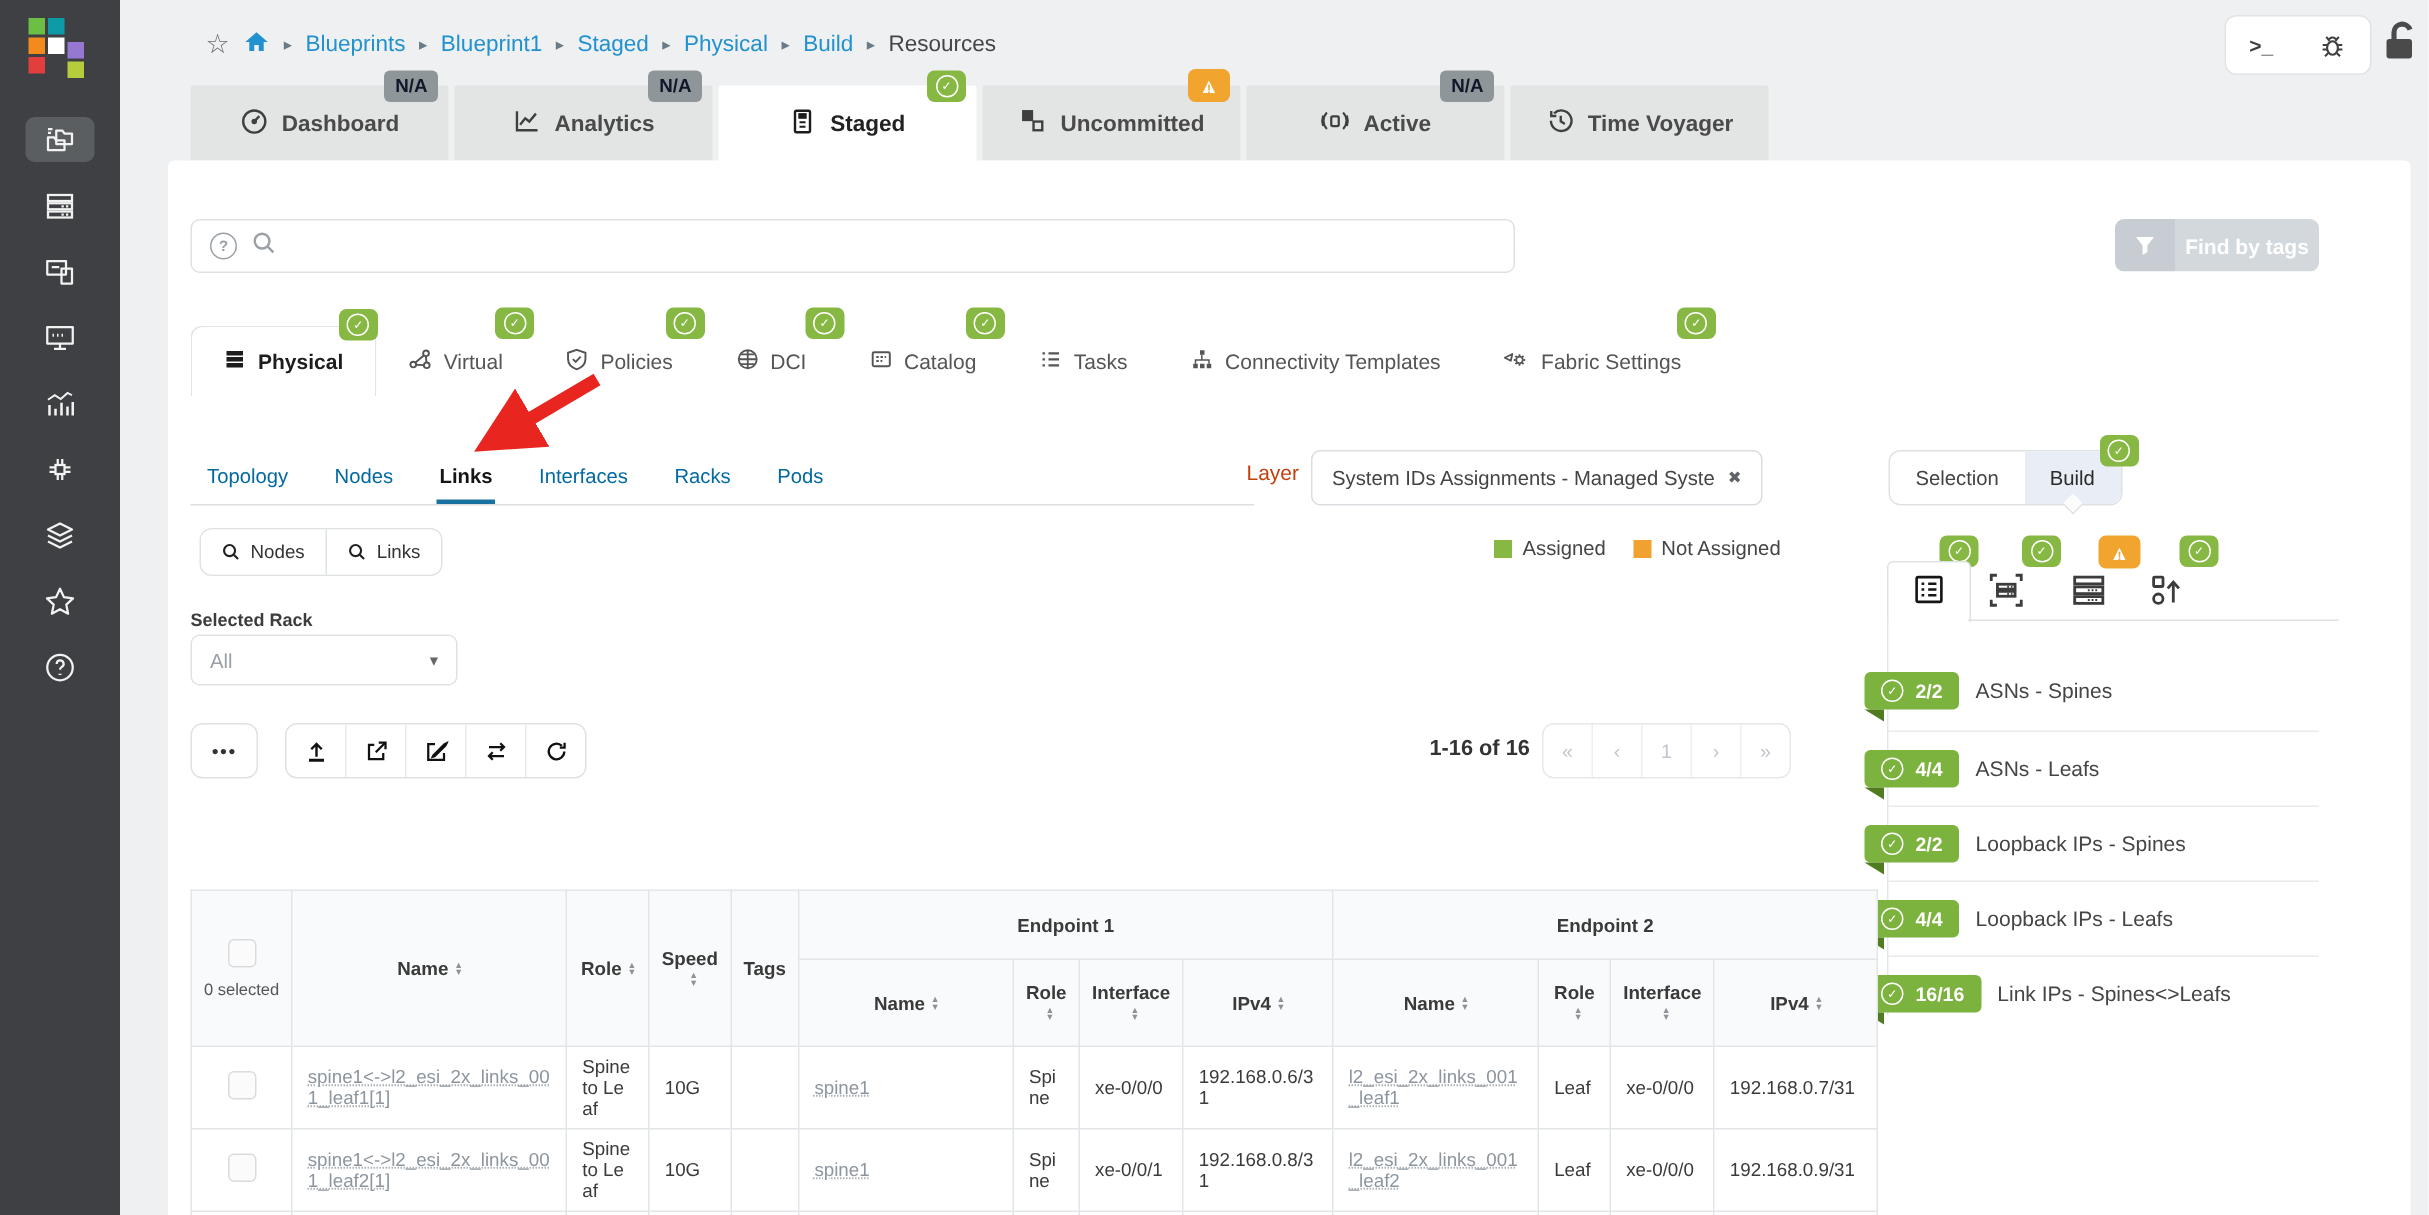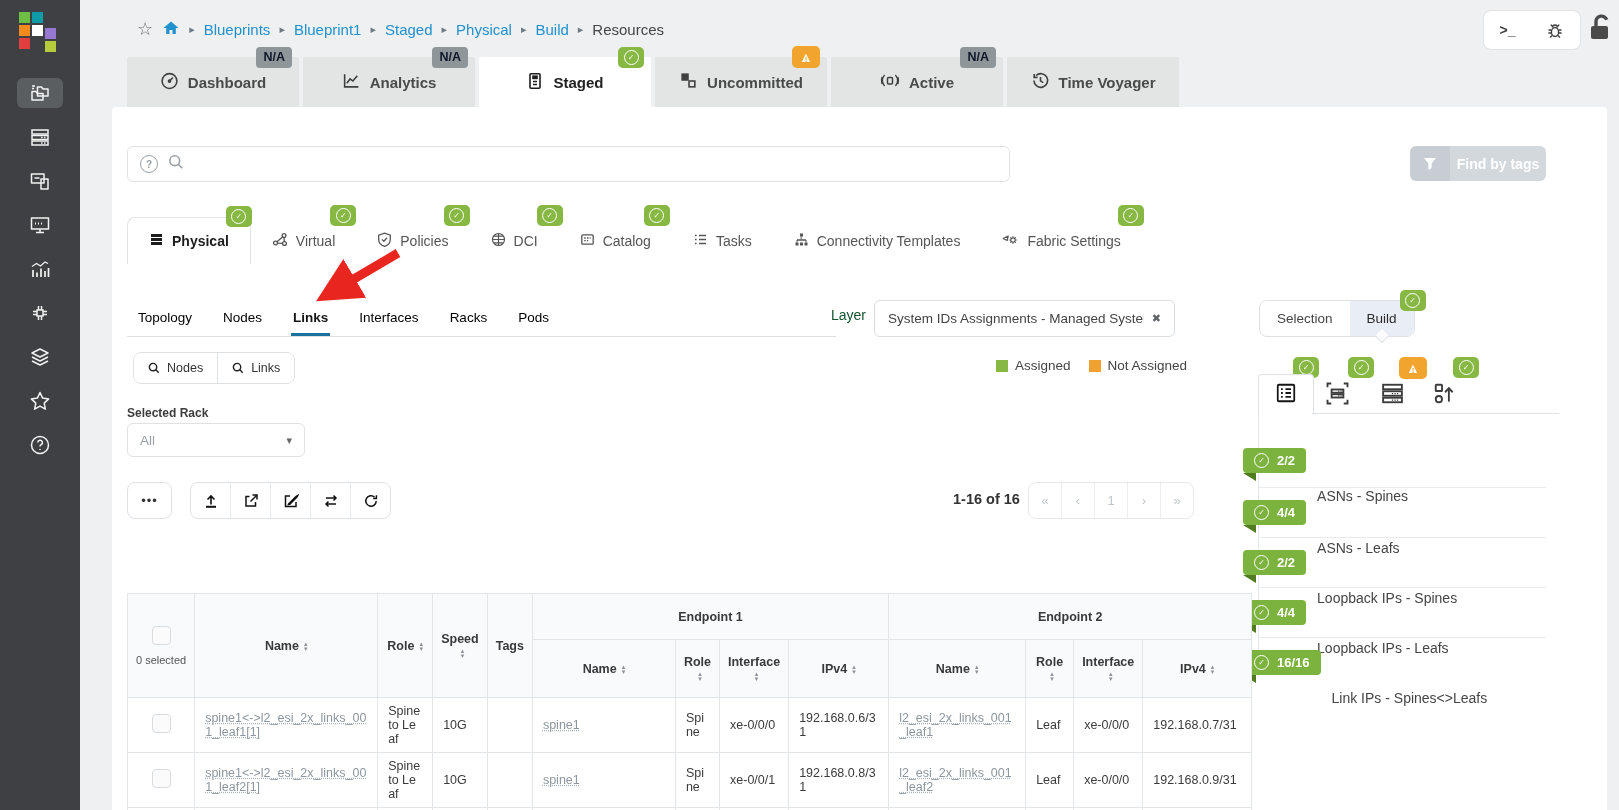--- a/index.html
+++ b/index.html
@@ -46,29 +46,29 @@
   .findtags{position:absolute;left:1298px;top:39px;width:136px;height:35px;display:flex;border-radius:6px;overflow:hidden;cursor:pointer;}
   .findtags .fico{width:40px;background:#c7cdd3;display:flex;align-items:center;justify-content:center;}
   .findtags .ftxt{flex:1;background:#d3d8dd;color:#fff;font-weight:700;font-size:14px;display:flex;align-items:center;justify-content:center;}
   
   .sec-tabs{position:absolute;left:15px;top:110px;height:47px;display:flex;align-items:stretch;}
   .sec-tab{position:relative;display:flex;align-items:center;gap:8px;padding:0 21px;font-size:14px;color:#555;cursor:pointer;}
   .sec-tab.active{border:1px solid #e1e3e5;border-bottom:none;border-radius:8px 8px 0 0;background:#fff;color:#1d1d1d;font-weight:700;}
   .sec-tab .badge-check{position:absolute;top:-12px;right:2px;}
   
   .sub-tabs{position:absolute;left:15px;top:193px;width:691px;display:flex;gap:27px;border-bottom:1px solid #dcdfe2;padding:0 9px;}
-  .sub-tab{font-size:13.5px;color:#000000;padding:10px 2px 11px 2px;cursor:pointer;}
+  .sub-tab{font-size:13.5px;color:#0369a1;padding:10px 2px 11px 2px;cursor:pointer;}
   .sub-tab.active{color:#151515;font-weight:700;border-bottom:3px solid #19719f;padding-bottom:8px;}
   .red-arrow{position:absolute;left:190px;top:138px;pointer-events:none;}
   
   .quick{position:absolute;left:21px;top:245px;display:flex;border:1px solid #dfe2e5;border-radius:8px;overflow:hidden;}
   .quick .qb{display:flex;align-items:center;gap:7px;padding:8px 14px;font-size:12.5px;color:#333;background:#fff;cursor:pointer;}
   .quick .qb + .qb{border-left:1px solid #dfe2e5;}
   
-  .layer-label{position:absolute;left:719px;top:200px;font-size:14px;color:#14532d;}
+  .layer-label{position:absolute;left:719px;top:200px;font-size:14px;color:#c2410c;}
   .layer-select{position:absolute;left:762px;top:193px;width:301px;height:37px;border:1px solid #d9dde1;border-radius:6px;display:flex;align-items:center;box-sizing:border-box;padding:0 13px;gap:8px;cursor:pointer;background:#fff;}
   .layer-select .val{flex:1;font-size:13.5px;color:#444;white-space:nowrap;overflow:hidden;}
   .layer-select .x{color:#5f6368;font-size:11px;font-weight:700;}
   .legend{position:absolute;left:884px;top:251px;display:flex;gap:18px;align-items:center;font-size:13.5px;color:#454545;}
   .legend .li{display:flex;align-items:center;gap:7px;}
   .legend .sq{width:12px;height:12px;display:inline-block;}
   
   .panel-tabs{position:absolute;left:1147px;top:193px;display:flex;border:1px solid #dfe2e5;border-radius:8px;background:#fff;}
   .panel-tab{position:relative;padding:10px 17px;font-size:13.5px;color:#444;cursor:pointer;border-radius:8px;}
   .panel-tab.active{background:#e9edf5;color:#2b2b2b;border-radius:0 8px 8px 0;}
@@ -78,21 +78,21 @@
   .vtab-active{position:absolute;left:1146px;top:267px;width:54px;height:40px;border:1px solid #dfe2e5;border-bottom:none;border-radius:4px 4px 0 0;background:#fff;display:flex;align-items:center;justify-content:center;color:#161616;}
   .vicon{position:absolute;top:274px;color:#3c3c3c;cursor:pointer;}
   .vbadge{position:absolute;top:250px;}
   .panel-underline{position:absolute;left:1200px;top:306px;width:247px;height:1px;background:#dfe2e5;}
   .panel-vline{position:absolute;left:1146px;top:306px;width:1px;height:264px;background:#e4e7ea;}
   
   .res-row{position:absolute;left:1131px;display:flex;align-items:flex-start;gap:11px;cursor:pointer;}
   .ribbon-wrap{position:relative;}
   .ribbon{background:#7cb23e;color:#fff;height:25px;display:flex;align-items:center;gap:8px;padding:0 11px;border-radius:4px;font-size:13px;font-weight:700;}
   .ribbon-fold{position:absolute;left:0;top:25px;width:0;height:0;border-top:8px solid #507c1f;border-left:13px solid transparent;}
-  .res-label{font-size:14px;color:#454545;line-height:25px;margin-top:36px;}
+  .res-label{font-size:14px;color:#454545;line-height:25px;}
   .res-sep{position:absolute;left:1146px;width:288px;height:1px;background:#e8eaec;}
   
   .rack-label{position:absolute;left:15px;top:299px;font-size:12px;font-weight:700;color:#3c3c3c;}
   .rack-select{position:absolute;left:15px;top:316px;width:178px;height:34px;border:1px solid #dfe2e5;border-radius:6px;display:flex;align-items:center;box-sizing:border-box;padding:0 12px;cursor:pointer;background:#fff;}
   .rack-select .val{flex:1;font-size:13.5px;color:#9aa0a6;}
   .rack-select .caret{color:#666;font-size:11px;}
   
   .more-btn{position:absolute;left:15px;top:375px;width:45px;height:37px;border:1px solid #dfe2e5;border-radius:8px;background:#fff;display:flex;align-items:center;justify-content:center;font-size:13px;letter-spacing:1px;color:#333;cursor:pointer;box-sizing:border-box;}
   .tool-group{position:absolute;left:78px;top:375px;height:37px;display:flex;border:1px solid #dfe2e5;border-radius:8px;background:#fff;box-sizing:border-box;}
   .tool-group .tb{width:39px;display:flex;align-items:center;justify-content:center;color:#111;cursor:pointer;}

